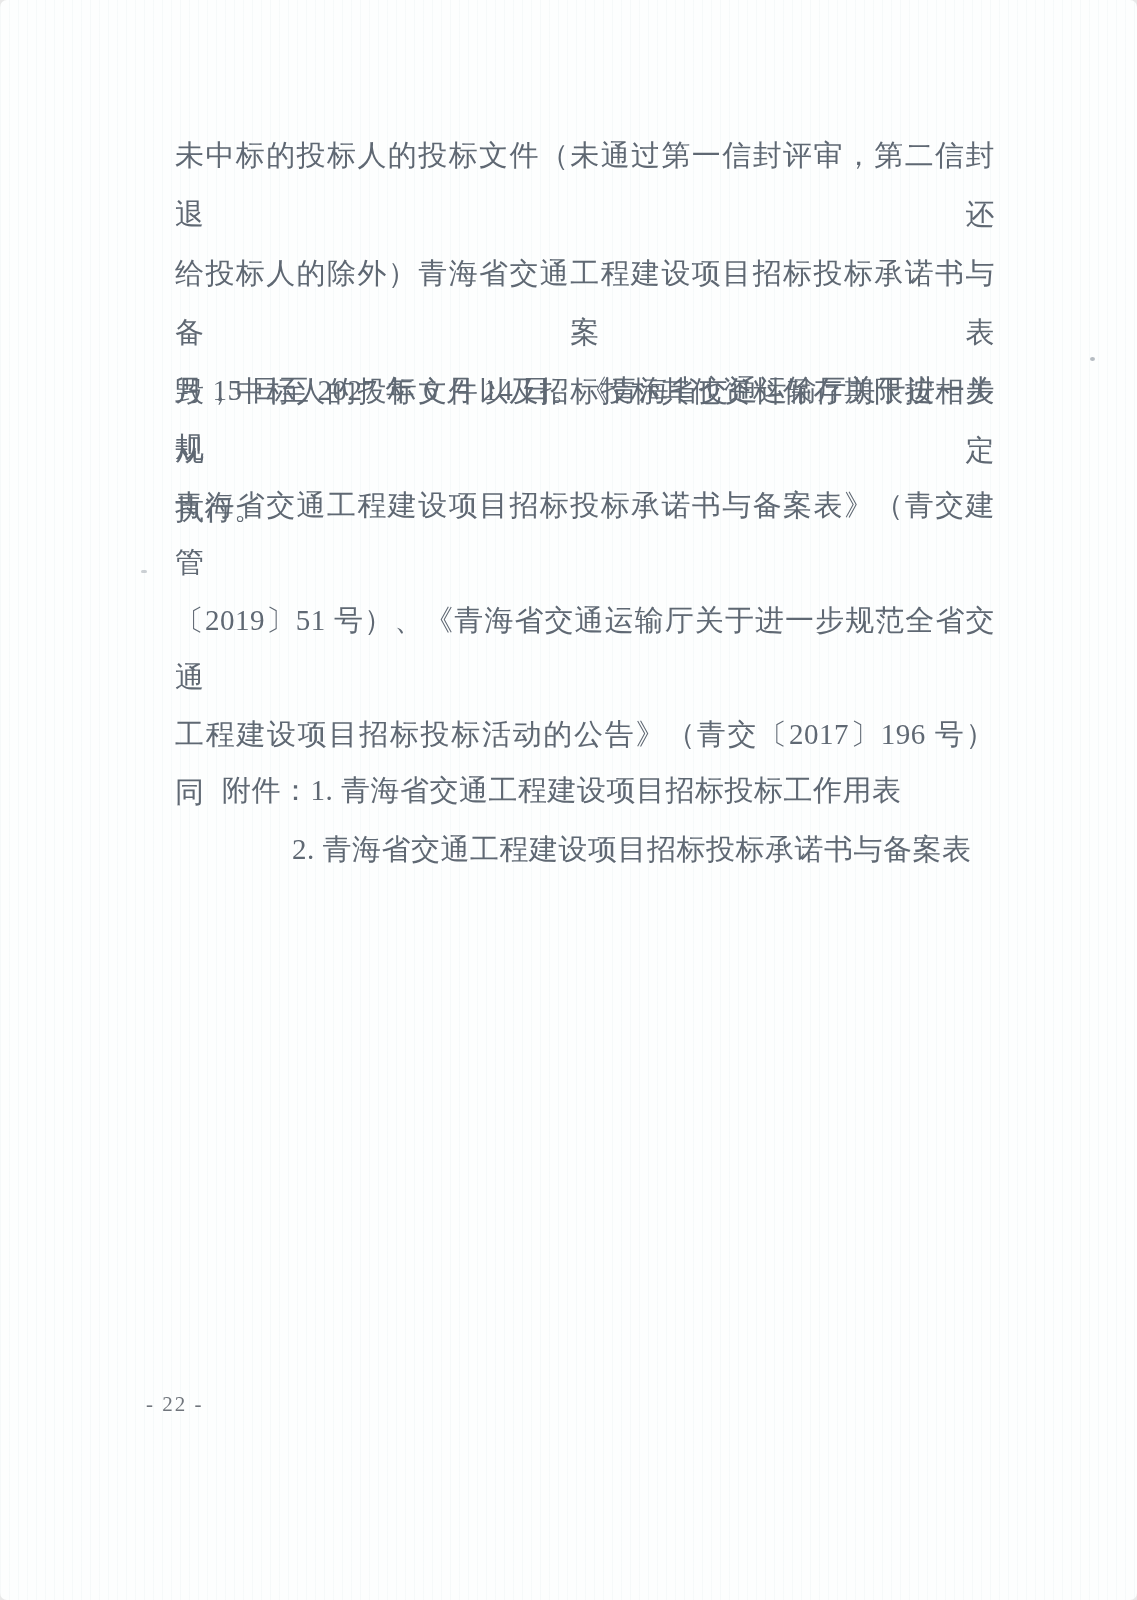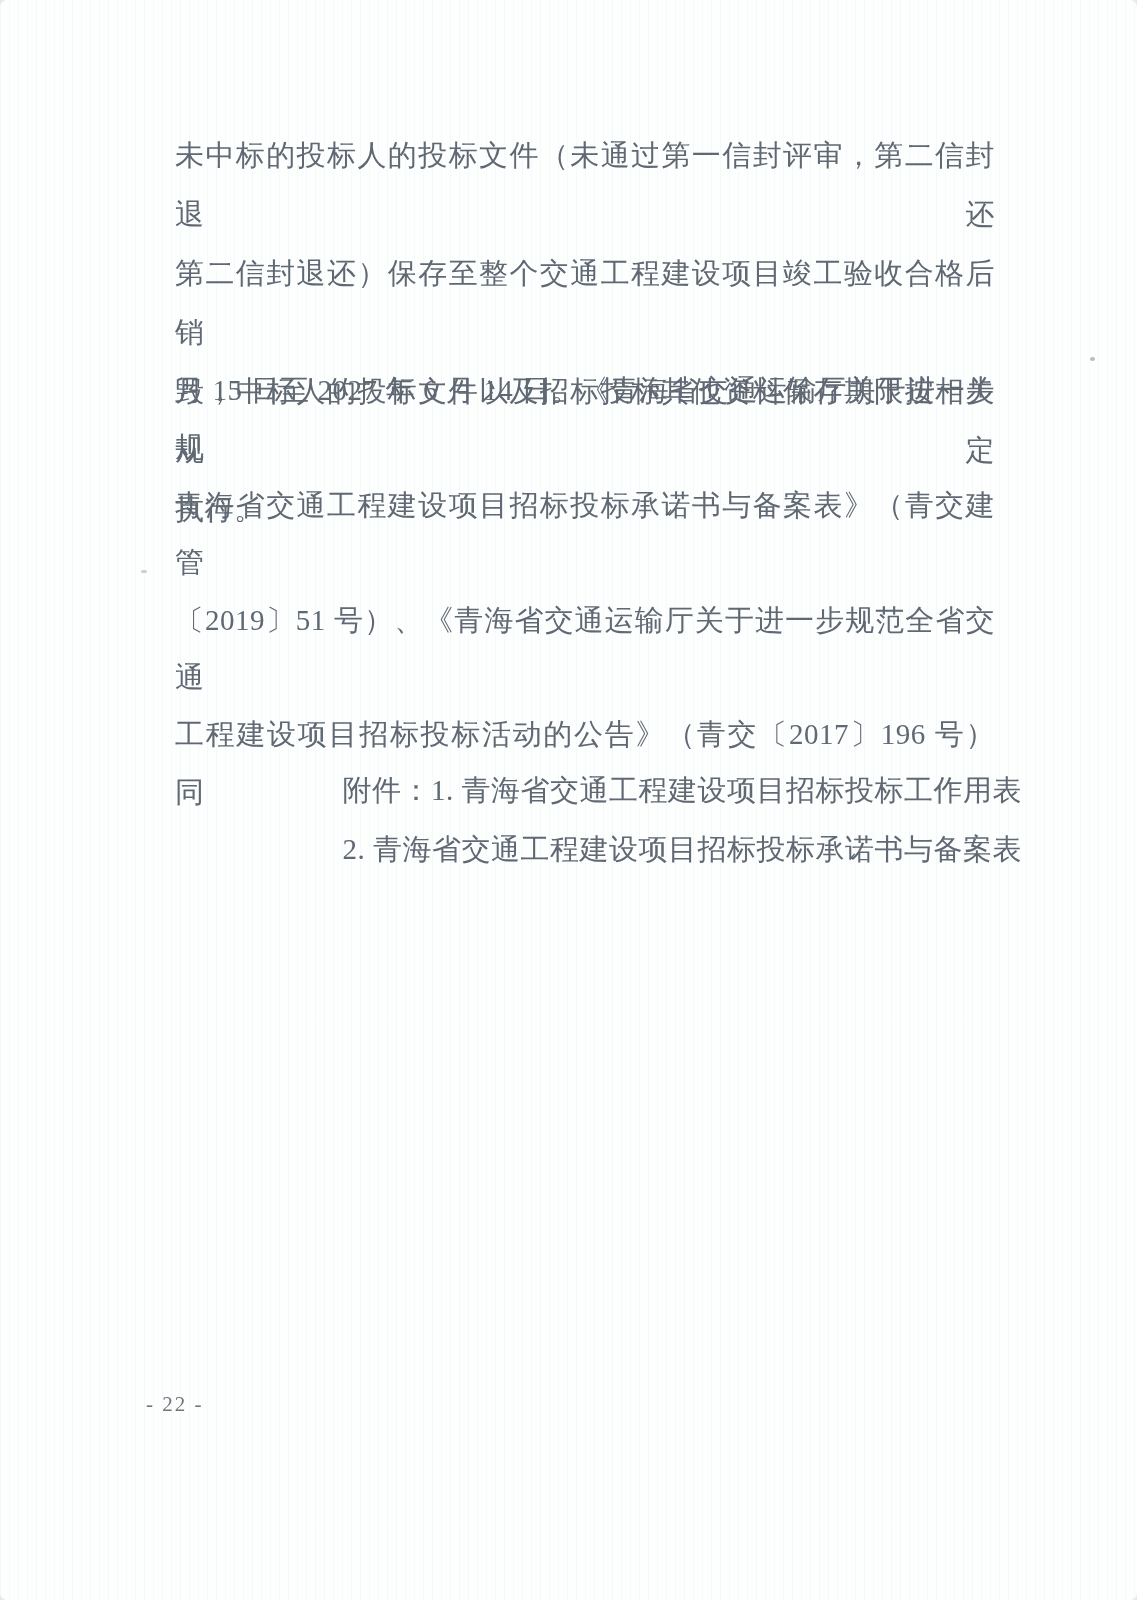--- a/index.html
+++ b/index.html
@@ -44,24 +44,23 @@
     padding-left: 56px;
   }
   .attachments {
     position: absolute;
     left: 222px;
     top: 761px;
     width: 800px;
     font-size: 29px;
     letter-spacing: 0.5px;
     line-height: 58.5px;
-    text-align: right;
   }
   .att-row { white-space: nowrap; }
-  .att-row .hang { margin-left: 88px; }
+  .att-row .hang { margin-left: 70px; }
   .page-number {
     position: absolute;
     left: 146px;
     top: 1392px;
     font-size: 21px;
     letter-spacing: 2px;
     color: #70757c;
     font-family: Liberation Serif, serif;
   }
   .speck {
@@ -72,21 +71,21 @@
   .speck.s1 { left: 1090px; top: 357px; width: 5px; height: 4px; }
   .speck.s2 { left: 141px;  top: 570px; width: 6px; height: 3px; border-radius: 2px; opacity: .7; }
 </style>
 </head>
 <body>
 
 <div class="page">
 
   <div class="textblock p1">
     <div class="line justify">未中标的投标人的投标文件（未通过第一信封评审，第二信封退还</div>
-    <div class="line justify">第二信封退还）保存至整个交通工程建设项目竣工验收合格后销</div>
+    <div class="line justify">给投标人的除外）青海省交通工程建设项目招标投标承诺书与备案表</div>
     <div class="line justify">毁，中标人的投标文件以及招标投标其他资料保存期限按相关规定</div>
     <div class="line">执行。</div>
   </div>
 
   <div class="textblock p2">
     <div class="line justify">月 15 日至 2027 年 6 月 14 日。《青海省交通运输厅关于进一步规</div>
     <div class="line justify">青海省交通工程建设项目招标投标承诺书与备案表》（青交建管</div>
     <div class="line justify">〔2019〕51 号）、《青海省交通运输厅关于进一步规范全省交通</div>
     <div class="line justify">工程建设项目招标投标活动的公告》（青交〔2017〕196 号）同</div>
   </div>

